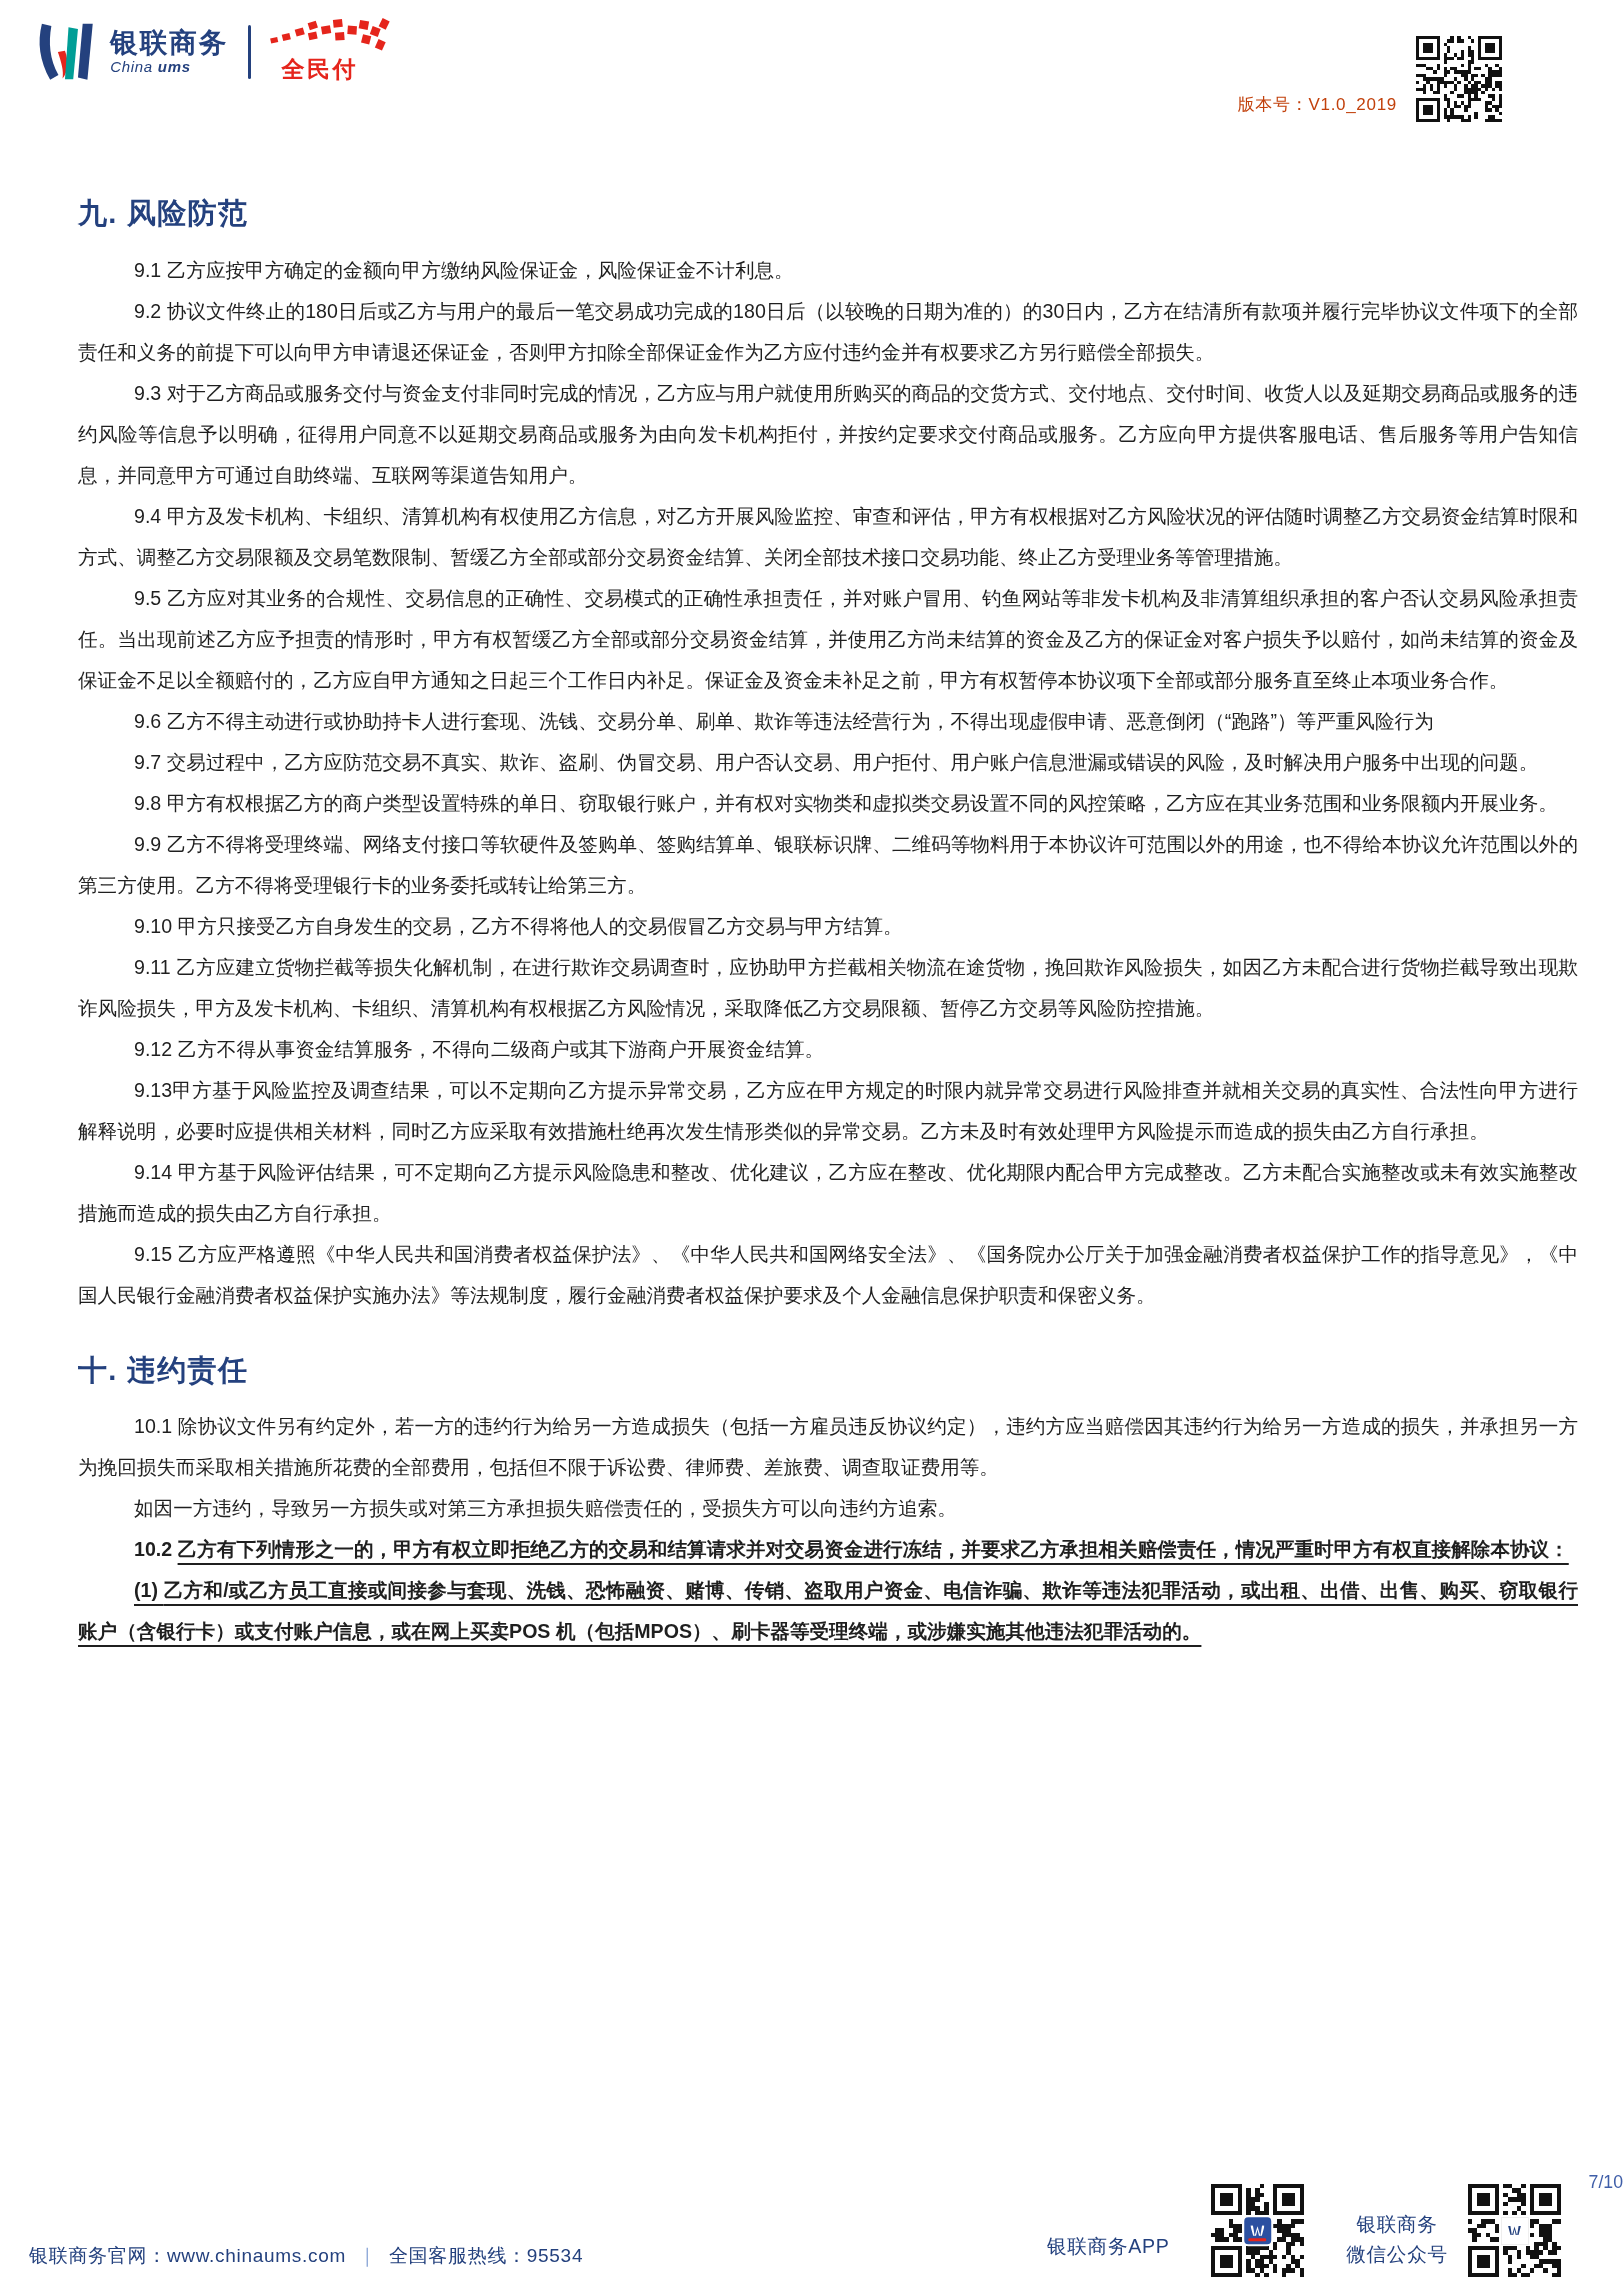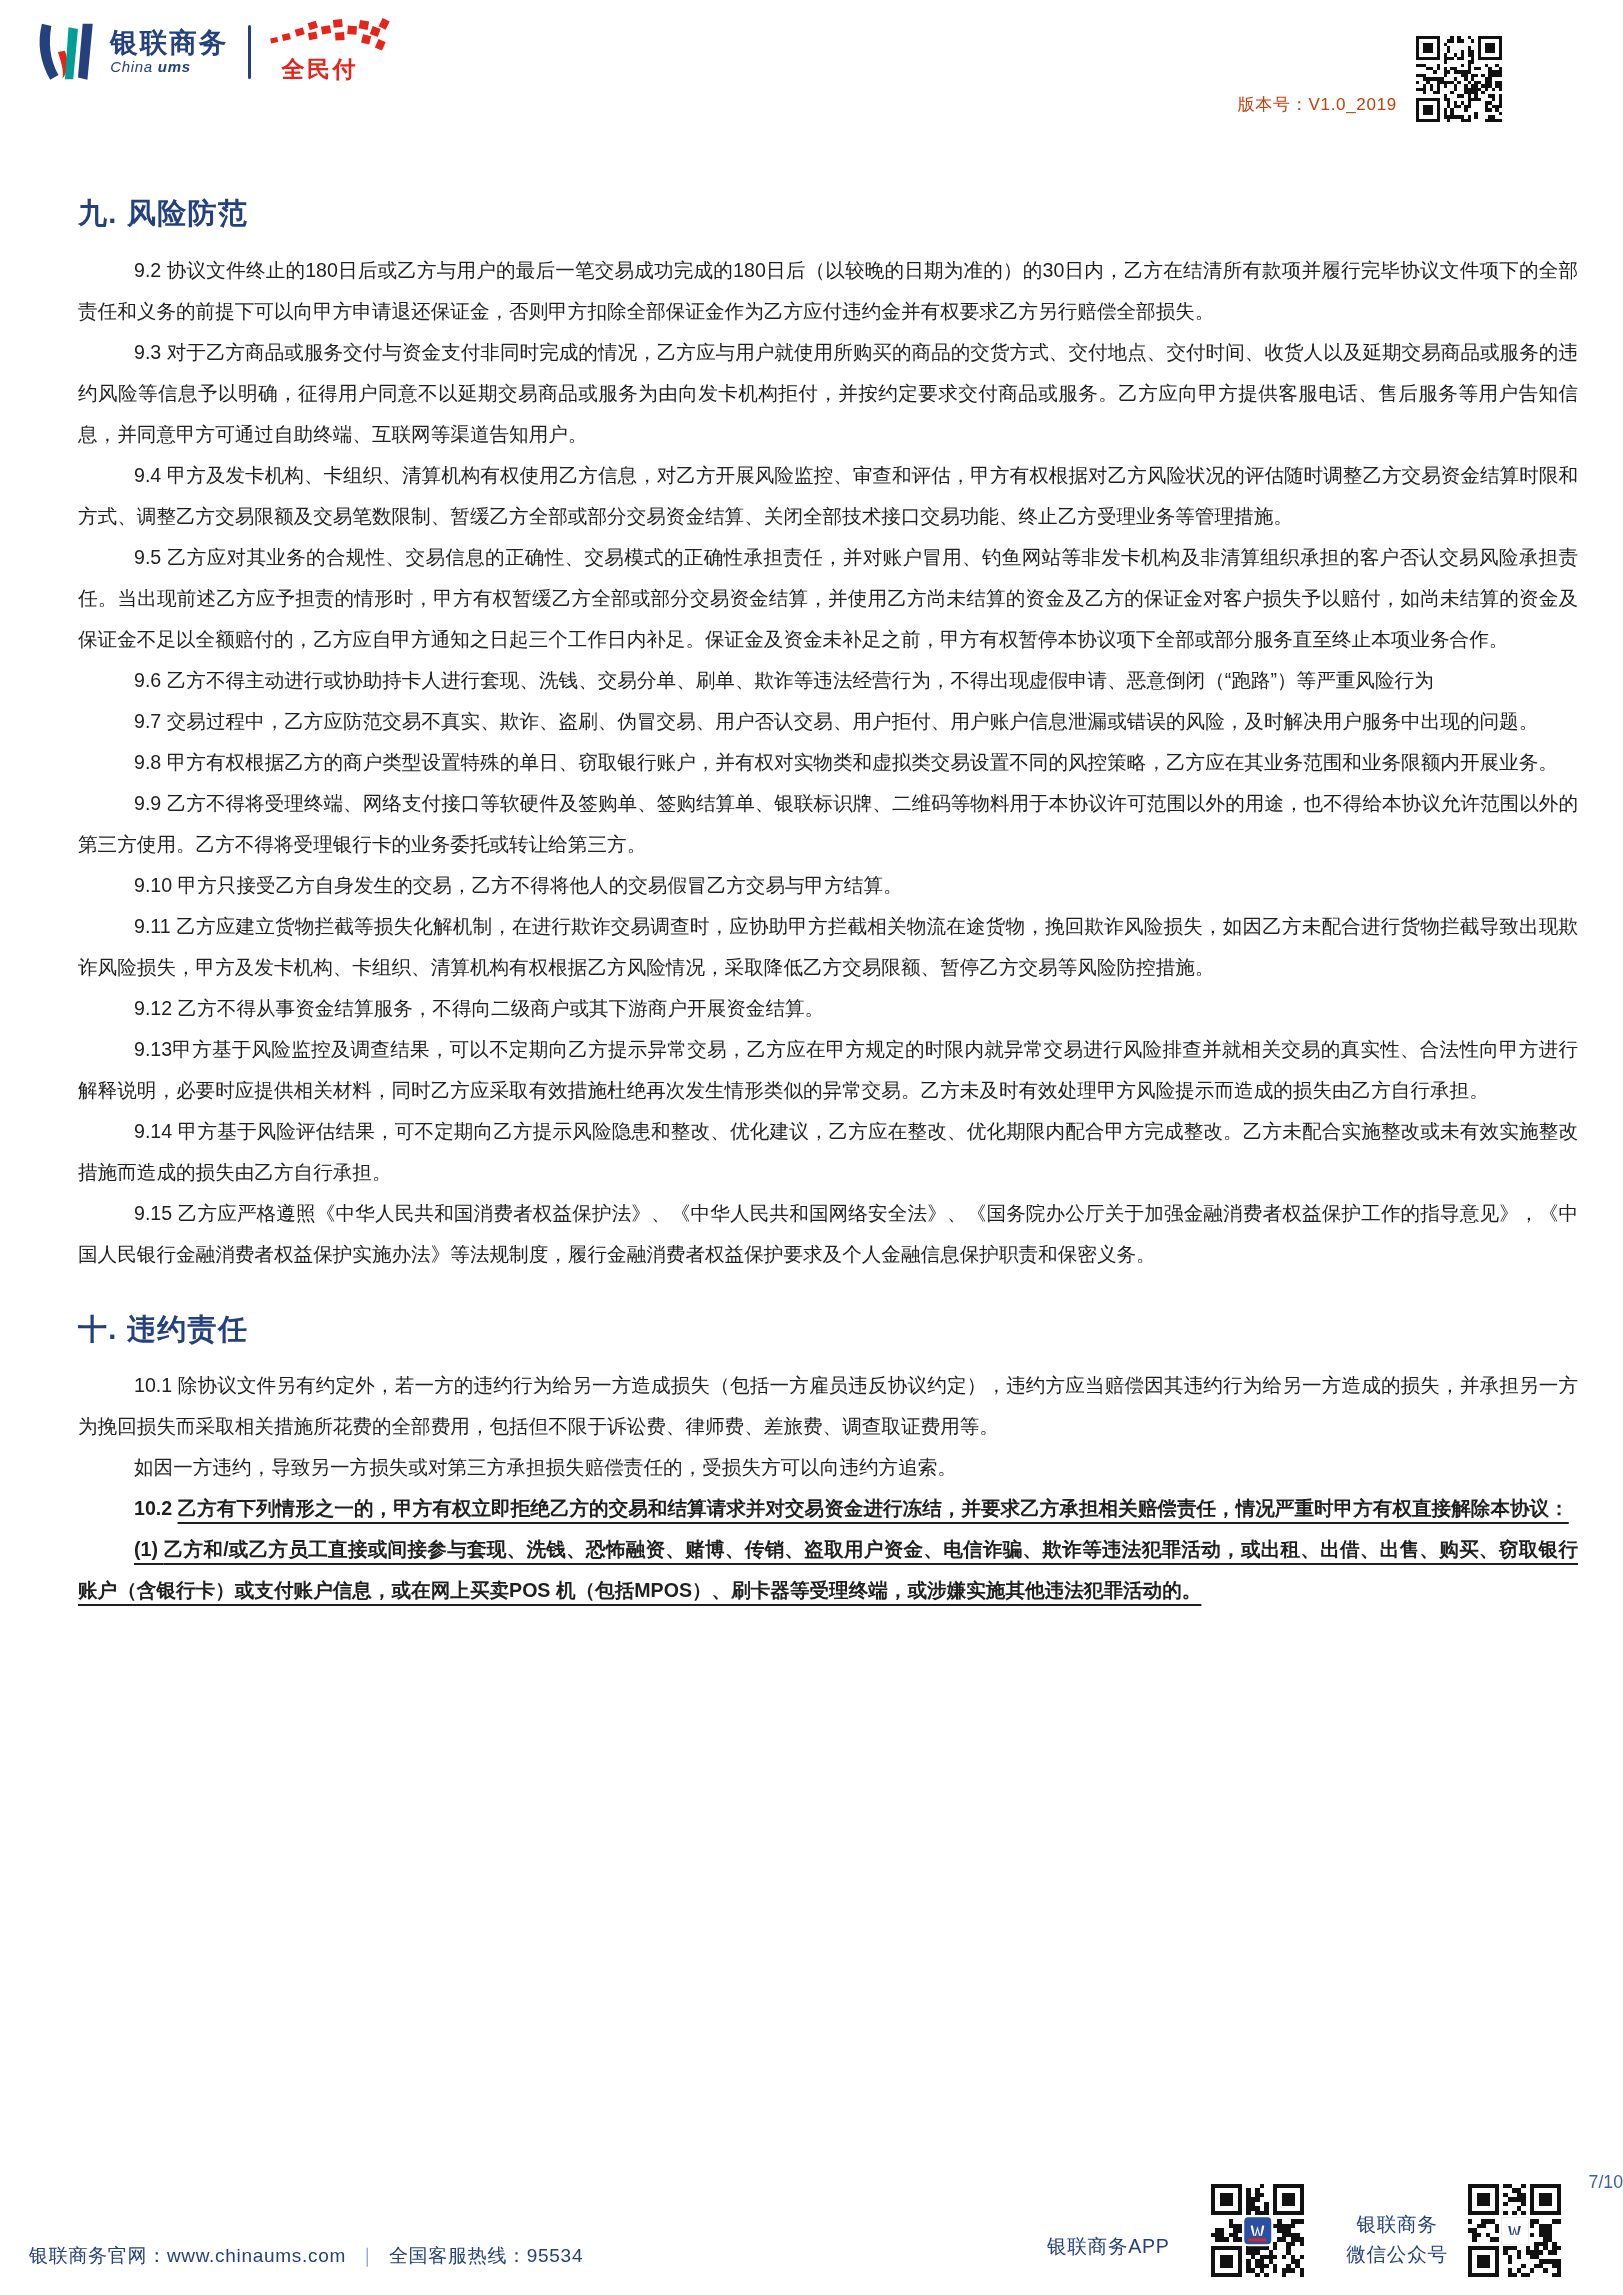--- a/index.html
+++ b/index.html
@@ -294,20 +294,21 @@
         <rect x="22" y="24" width="1" height="1" fill="#111"></rect>
         <rect x="23" y="24" width="1" height="1" fill="#111"></rect>
         <rect x="24" y="24" width="1" height="1" fill="#111"></rect>
       </svg>
     </div>
 
   <div class="main">
 
     <h2 class="section-title">九. 风险防范</h2>
 
+    <p class="para"><span class="pnum">9.1 </span><span class="ptext">乙方应按甲方确定的金额向甲方缴纳风险保证金，风险保证金不计利息。</span></p>
     <p class="para"><span class="pnum">9.2 </span><span class="ptext">协议文件终止的180日后或乙方与用户的最后一笔交易成功完成的180日后（以较晚的日期为准的）的30日内，乙方在结清所有款项并履行完毕协议文件项下的全部责任和义务的前提下可以向甲方申请退还保证金，否则甲方扣除全部保证金作为乙方应付违约金并有权要求乙方另行赔偿全部损失。</span></p>
     <p class="para"><span class="pnum">9.3 </span><span class="ptext">对于乙方商品或服务交付与资金支付非同时完成的情况，乙方应与用户就使用所购买的商品的交货方式、交付地点、交付时间、收货人以及延期交易商品或服务的违约风险等信息予以明确，征得用户同意不以延期交易商品或服务为由向发卡机构拒付，并按约定要求交付商品或服务。乙方应向甲方提供客服电话、售后服务等用户告知信息，并同意甲方可通过自助终端、互联网等渠道告知用户。</span></p>
     <p class="para"><span class="pnum">9.4 </span><span class="ptext">甲方及发卡机构、卡组织、清算机构有权使用乙方信息，对乙方开展风险监控、审查和评估，甲方有权根据对乙方风险状况的评估随时调整乙方交易资金结算时限和方式、调整乙方交易限额及交易笔数限制、暂缓乙方全部或部分交易资金结算、关闭全部技术接口交易功能、终止乙方受理业务等管理措施。</span></p>
     <p class="para"><span class="pnum">9.5 </span><span class="ptext">乙方应对其业务的合规性、交易信息的正确性、交易模式的正确性承担责任，并对账户冒用、钓鱼网站等非发卡机构及非清算组织承担的客户否认交易风险承担责任。当出现前述乙方应予担责的情形时，甲方有权暂缓乙方全部或部分交易资金结算，并使用乙方尚未结算的资金及乙方的保证金对客户损失予以赔付，如尚未结算的资金及保证金不足以全额赔付的，乙方应自甲方通知之日起三个工作日内补足。保证金及资金未补足之前，甲方有权暂停本协议项下全部或部分服务直至终止本项业务合作。</span></p>
     <p class="para"><span class="pnum">9.6 </span><span class="ptext">乙方不得主动进行或协助持卡人进行套现、洗钱、交易分单、刷单、欺诈等违法经营行为，不得出现虚假申请、恶意倒闭（“跑路”）等严重风险行为</span></p>
     <p class="para"><span class="pnum">9.7 </span><span class="ptext">交易过程中，乙方应防范交易不真实、欺诈、盗刷、伪冒交易、用户否认交易、用户拒付、用户账户信息泄漏或错误的风险，及时解决用户服务中出现的问题。</span></p>
     <p class="para"><span class="pnum">9.8 </span><span class="ptext">甲方有权根据乙方的商户类型设置特殊的单日、窃取银行账户，并有权对实物类和虚拟类交易设置不同的风控策略，乙方应在其业务范围和业务限额内开展业务。</span></p>
     <p class="para"><span class="pnum">9.9 </span><span class="ptext">乙方不得将受理终端、网络支付接口等软硬件及签购单、签购结算单、银联标识牌、二维码等物料用于本协议许可范围以外的用途，也不得给本协议允许范围以外的第三方使用。乙方不得将受理银行卡的业务委托或转让给第三方。</span></p>
     <p class="para"><span class="pnum">9.10 </span><span class="ptext">甲方只接受乙方自身发生的交易，乙方不得将他人的交易假冒乙方交易与甲方结算。</span></p>
     <p class="para"><span class="pnum">9.11 </span><span class="ptext">乙方应建立货物拦截等损失化解机制，在进行欺诈交易调查时，应协助甲方拦截相关物流在途货物，挽回欺诈风险损失，如因乙方未配合进行货物拦截导致出现欺诈风险损失，甲方及发卡机构、卡组织、清算机构有权根据乙方风险情况，采取降低乙方交易限额、暂停乙方交易等风险防控措施。</span></p>

